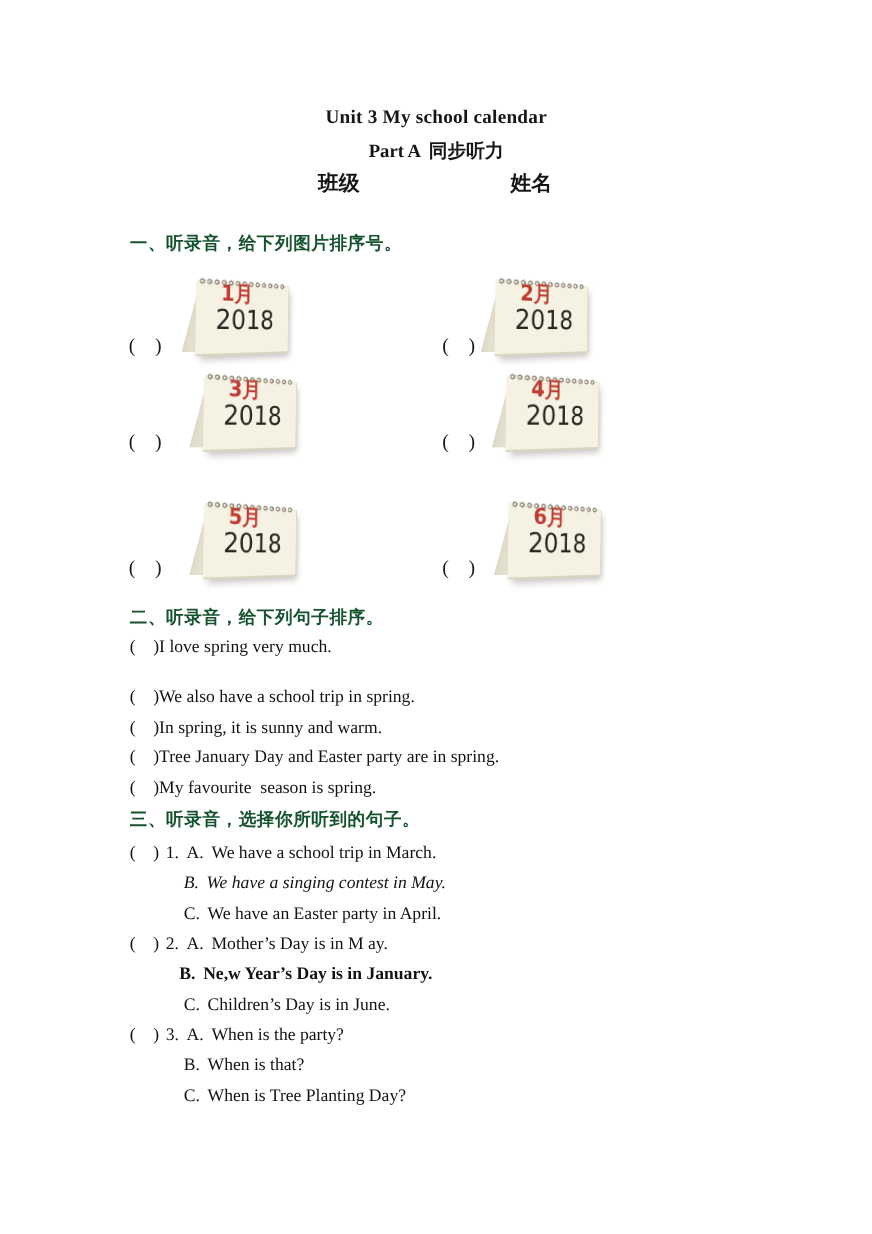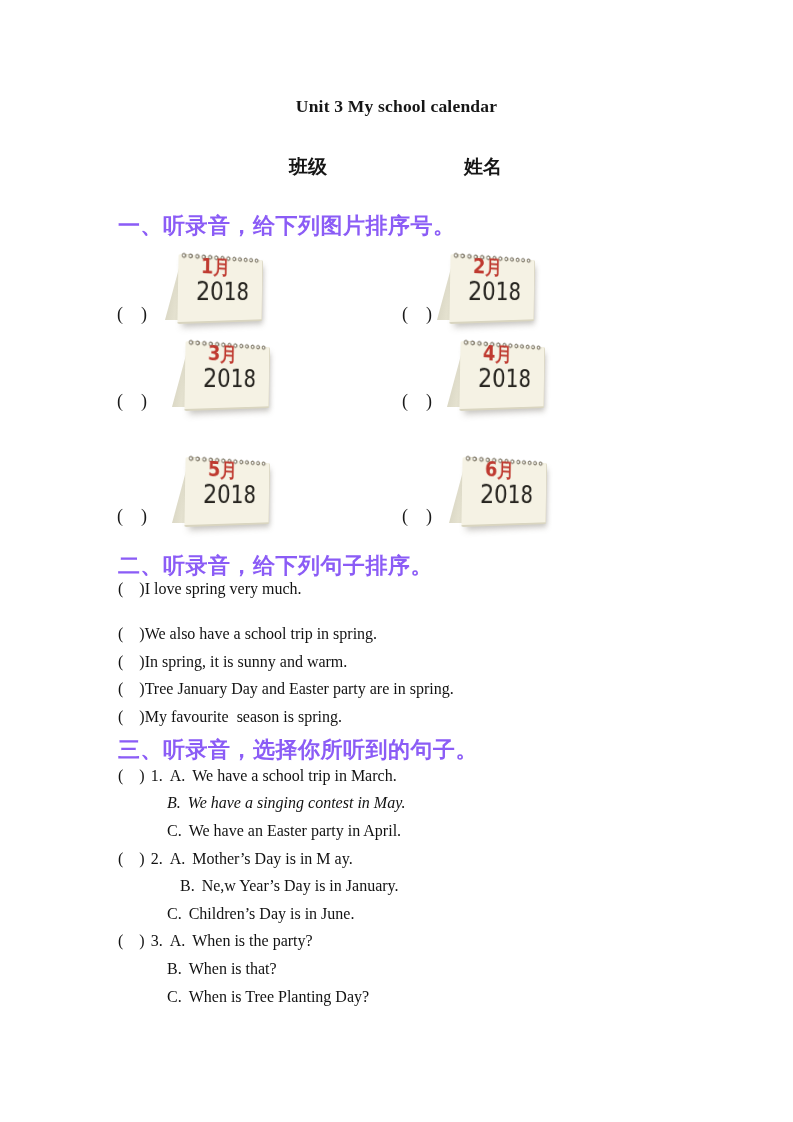--- a/index.html
+++ b/index.html
@@ -16,21 +16,21 @@
   .center{left:0;right:0;text-align:center;}
   .title{
     top:96px;font-size:17.5px;font-weight:bold;
     font-family:"Liberation Serif",serif;letter-spacing:0.2px;
   }
   .part-line{top:126px;font-size:17px;font-weight:bold;}
   .part-en{font-family:"Liberation Serif",serif;}
   .cn{font-family:"Liberation Sans","DejaVu Sans",sans-serif;font-weight:bold;}
   .part-cn{margin-left:7px;}
   .field-label{top:154px;font-size:19px;}
-  .sec-heading{font-size:22px;letter-spacing:0.5px;color:#8b5cf6;}
+  .sec-heading{font-size:16px;letter-spacing:0.5px;color:#14532d;}
   .body-line{font-size:16px;color:#121212;}
   .s1-paren{font-size:18px;color:#1a1a1a;}
   .q-no{margin-left:6px;}
   .q-opt-label{margin-left:7px;}
   .q-opt-text{margin-left:7px;}
   .s2-text{margin-left:0;}
 
   
   .calendar{position:absolute;width:108px;height:72px;}
   .cal-face{
@@ -63,20 +63,21 @@
     font-family:"DejaVu Sans",sans-serif;font-weight:500;
     font-size:26px;line-height:1.1;color:#26241f;
   }
 </style>
 </head>
 <body>
 
 <div id="page">
 
   <div class="abs center title">Unit 3 My school calendar</div>
+  <div class="abs center part-line"><span class="part-en">Part A</span><span class="cn part-cn">同步听力</span></div>
   <div class="abs cn field-label" style="left:289px;">班级</div>
   <div class="abs cn field-label" style="left:464px;">姓名</div>
 
   <div class="abs cn sec-heading" style="left:118px;top:211px;">一、听录音，给下列图片排序号。</div>
 
   <div class="calendar" style="left:178px;top:247px;">
     <div class="cal-flap"></div>
     <div class="cal-face">
       <div class="cal-coil"></div>
       <div class="cal-month">1月</div>
@@ -140,20 +141,20 @@
   <div class="abs body-line" style="left:118px;top:680px;"><span>(&nbsp;&nbsp;&nbsp;&nbsp;)</span><span class="s2-text">Tree January Day and Easter party are in spring.</span></div>
   <div class="abs cn sec-heading" style="left:118px;top:735px;">三、听录音，选择你所听到的句子。</div>
 
   <div class="abs body-line" style="left:118px;top:708px;"><span>(&nbsp;&nbsp;&nbsp;&nbsp;)</span><span class="s2-text">My favourite&nbsp; season is spring.</span></div>
 
   <div class="abs body-line" style="left:118px;top:767px;"><span>(&nbsp;&nbsp;&nbsp;&nbsp;)</span><span class="q-no">1.</span><span class="q-opt-label">A.</span><span class="q-opt-text">We have a school trip in March.</span></div>
   <div class="abs body-line" style="left:167px;top:794px;font-style:italic;"><span>B.</span><span class="q-opt-text">We have a singing contest in May.</span></div>
   <div class="abs body-line" style="left:167px;top:822px;"><span>C.</span><span class="q-opt-text">We have an Easter party in April.</span></div>
 
   <div class="abs body-line" style="left:118px;top:850px;"><span>(&nbsp;&nbsp;&nbsp;&nbsp;)</span><span class="q-no">2.</span><span class="q-opt-label">A.</span><span class="q-opt-text">Mother’s Day is in M ay.</span></div>
-  <div class="abs body-line" style="left:180px;top:877px;"><span>B.</span><span class="q-opt-text">Ne,w Year’s Day is in January.</span></div>
+  <div class="abs body-line" style="left:163px;top:877px;font-weight:bold;"><span>B.</span><span class="q-opt-text">Ne,w Year’s Day is in January.</span></div>
   <div class="abs body-line" style="left:167px;top:905px;"><span>C.</span><span class="q-opt-text">Children’s Day is in June.</span></div>
 
   <div class="abs body-line" style="left:118px;top:932px;"><span>(&nbsp;&nbsp;&nbsp;&nbsp;)</span><span class="q-no">3.</span><span class="q-opt-label">A.</span><span class="q-opt-text">When is the party?</span></div>
   <div class="abs body-line" style="left:167px;top:960px;"><span>B.</span><span class="q-opt-text">When is that?</span></div>
   <div class="abs body-line" style="left:167px;top:988px;"><span>C.</span><span class="q-opt-text">When is Tree Planting Day?</span></div>
 
 </div>
 
 </body></html>

